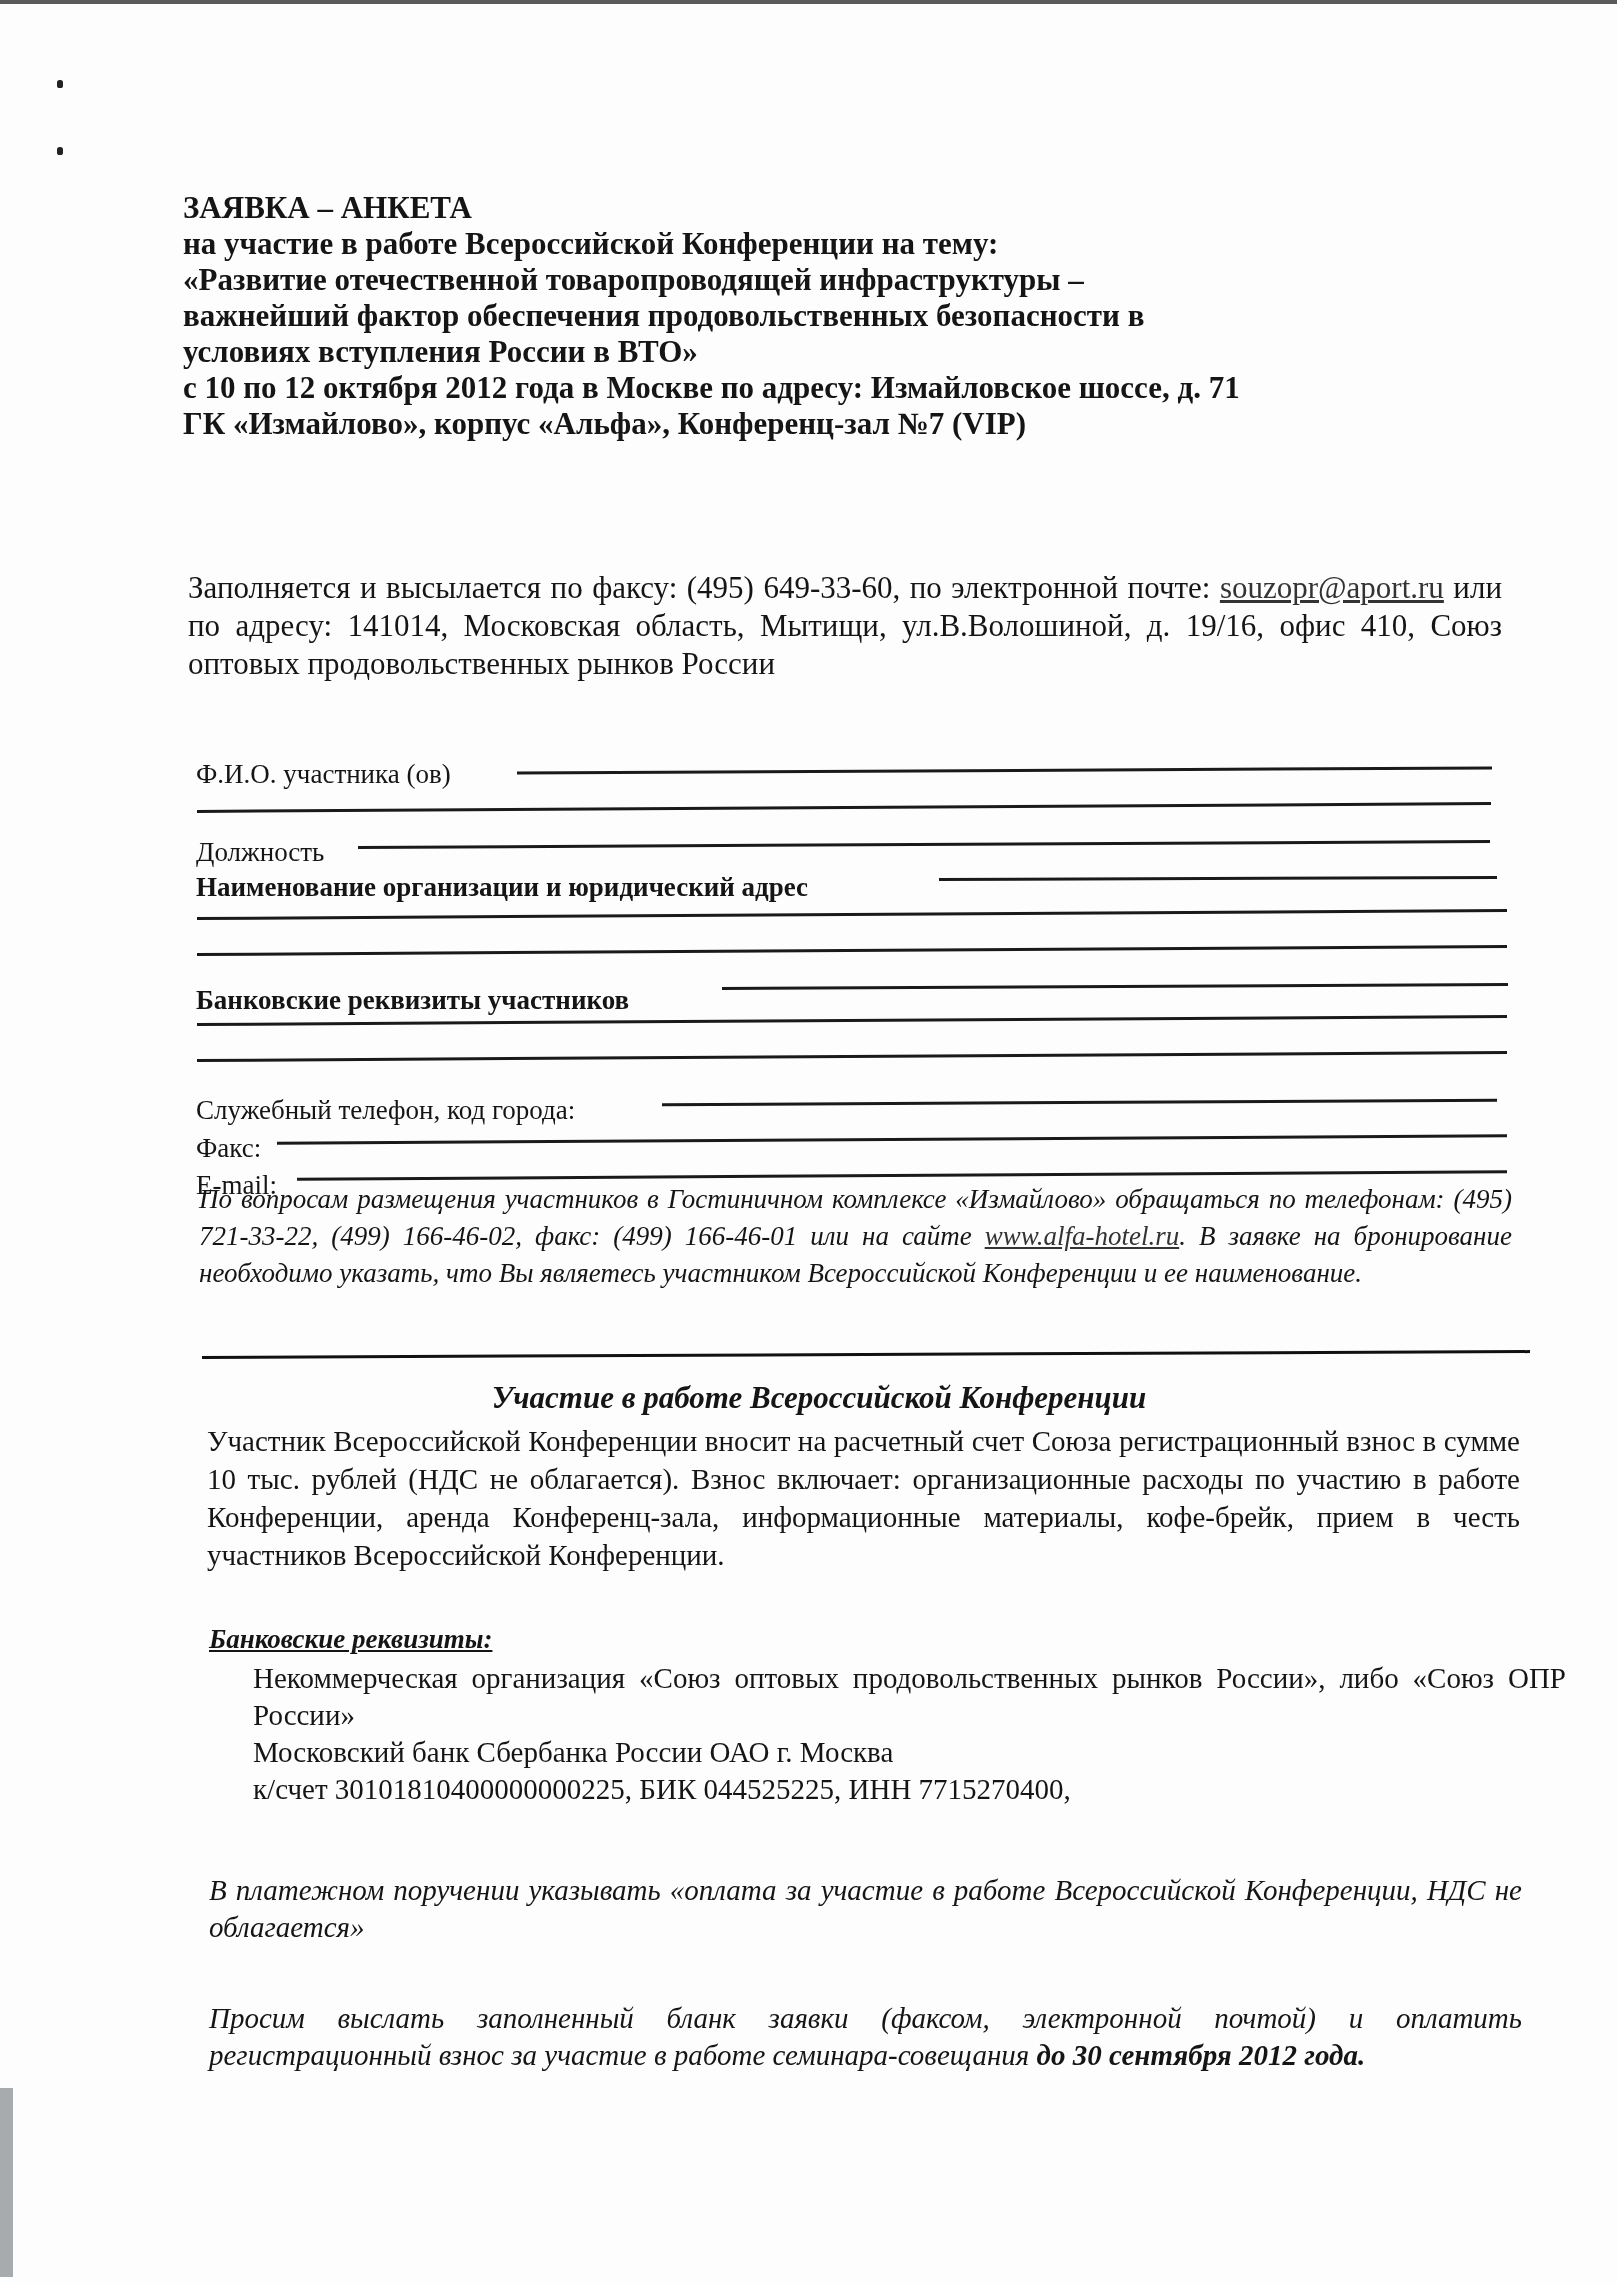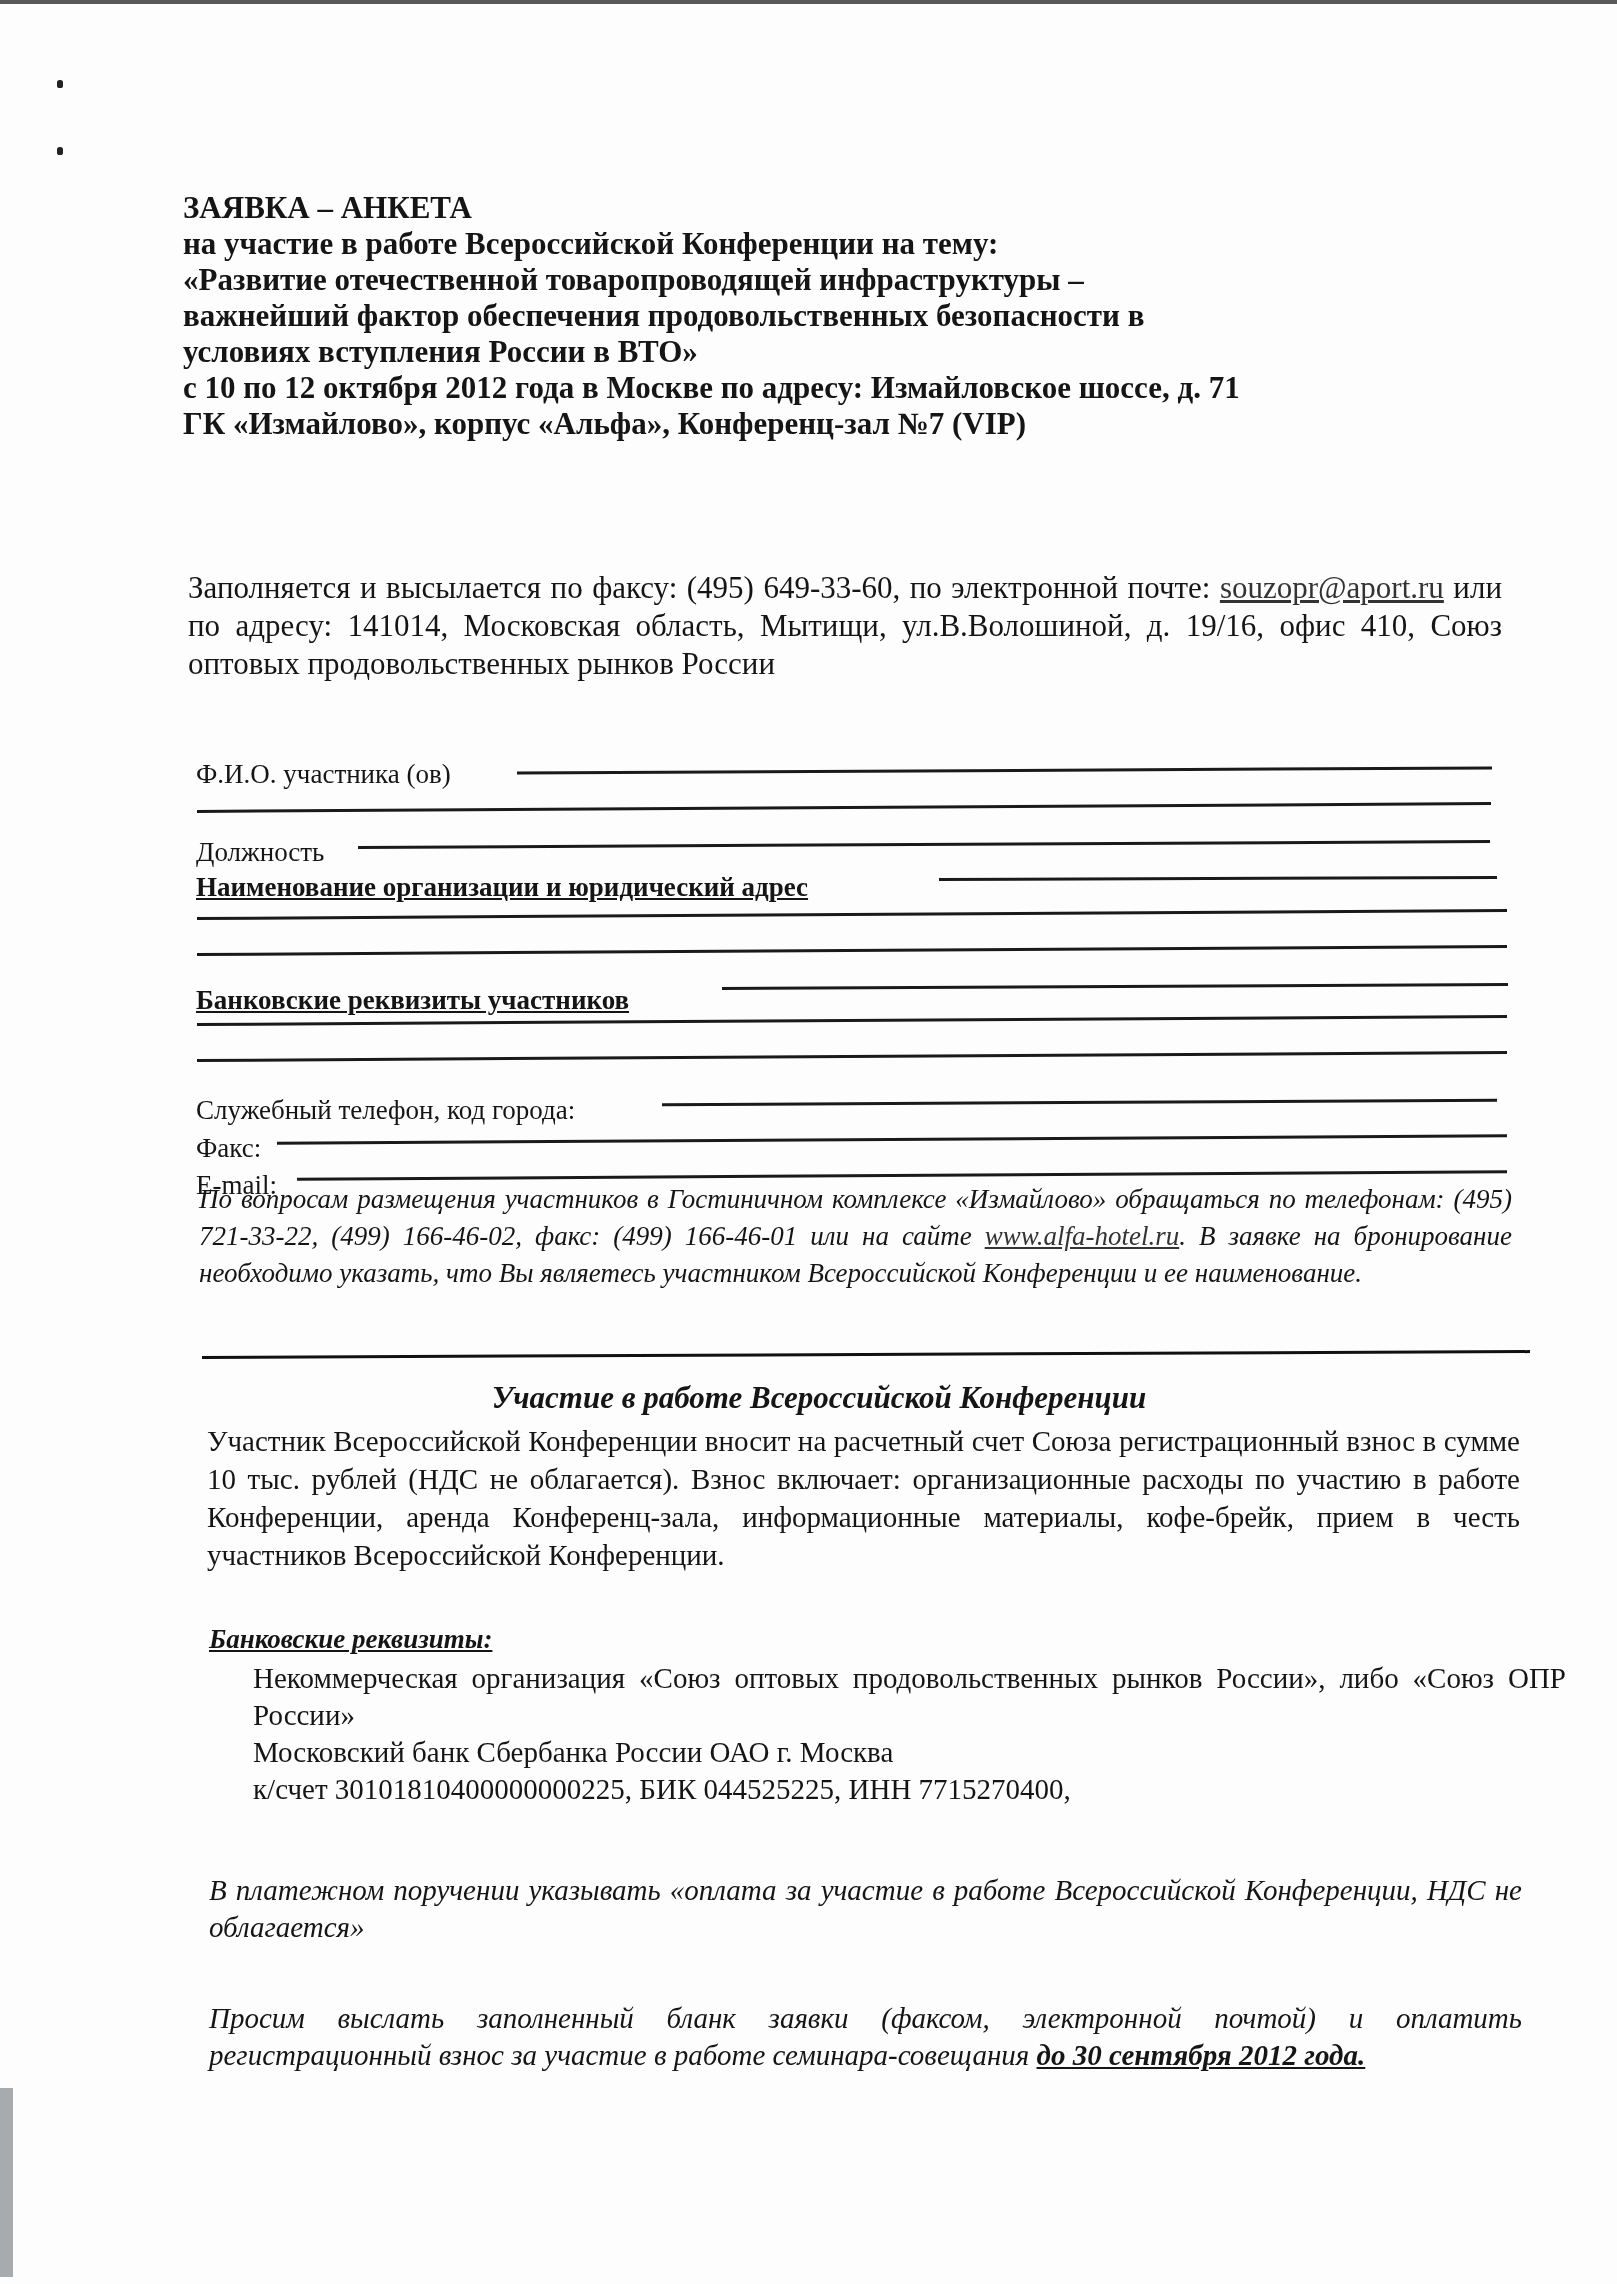--- a/index.html
+++ b/index.html
@@ -11,21 +11,21 @@
   .leftedge { position:absolute; left:0; top:2088px; width:13px; height:189px; background:#a7abad; }
   .dot { position:absolute; width:5.9px; height:7.8px; background:#222; border-radius:2.6px; }
   .page { position:absolute; left:0; top:0; width:1618px; }
   .title-block { position:absolute; left:183px; top:190px; width:1285px; font-weight:bold; font-size:31px; line-height:36px; }
   .title-block div { white-space:nowrap; }
   .para { position:absolute; font-size:31px; line-height:38px; text-align:justify; }
   .para.intro { left:188px; top:536px; width:1314px;margin-top:33px; }
   .link { color:#333; text-decoration:underline; }
   .form-line { position:absolute; left:196px; height:19.6px; font-size:27px; line-height:1; white-space:nowrap;margin-top:14px; }
   .fill-rule { position:absolute; border-bottom:3.3px solid #1a1a1a; }
-  .bold { font-weight:bold;text-decoration:underline; }
+  .bold { font-weight:bold; }
   .hotel { position:absolute; left:199px; top:1181px; width:1313px; font-size:27px; line-height:37px; text-align:justify; font-style:italic; }
   .sep { position:absolute; left:202px; top:1353px; width:1328px; border-bottom:3.9px solid #111; transform:rotate(-0.25deg); }
   .sec-title { position:absolute; left:183px; top:1380px; width:1272px; text-align:center; font-size:31px; font-weight:bold;font-style:italic; }
   .sec-body { position:absolute; left:207px; top:1422px; width:1313px; font-size:29px; line-height:38px; text-align:justify; }
   .bank-head { position:absolute; left:209px; top:1624px; font-size:27px; font-weight:bold; font-style:italic; text-decoration:underline; }
   .bank { position:absolute; left:209px; top:1660px; width:1313px; font-size:29px; line-height:37px;margin-left:44px; }
   .bank div { white-space:nowrap; }
   .bank .just { white-space:normal; text-align:justify; }
   .note { position:absolute; left:209px; top:1872px; width:1313px; font-size:29px; line-height:37px; font-style:italic; text-align:justify; }
   .closing { position:absolute; left:209px; top:2000px; width:1313px; font-size:29px; line-height:37px; font-style:italic; text-align:justify; }

